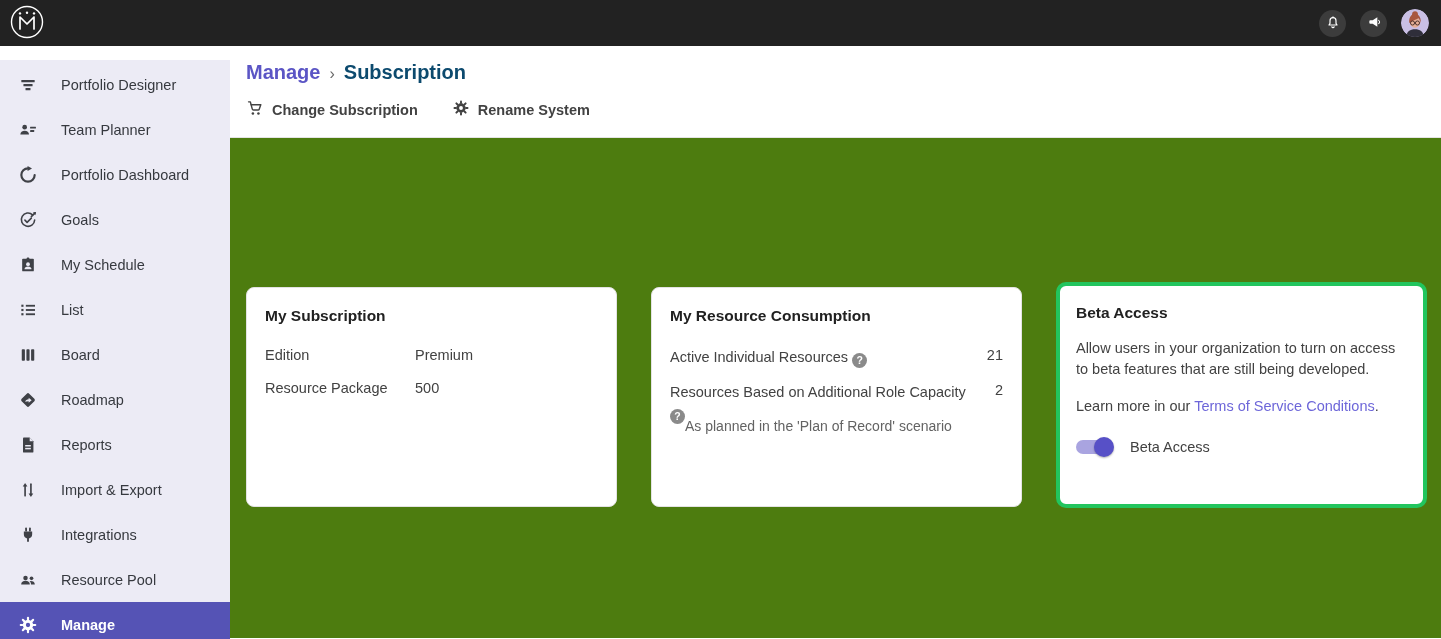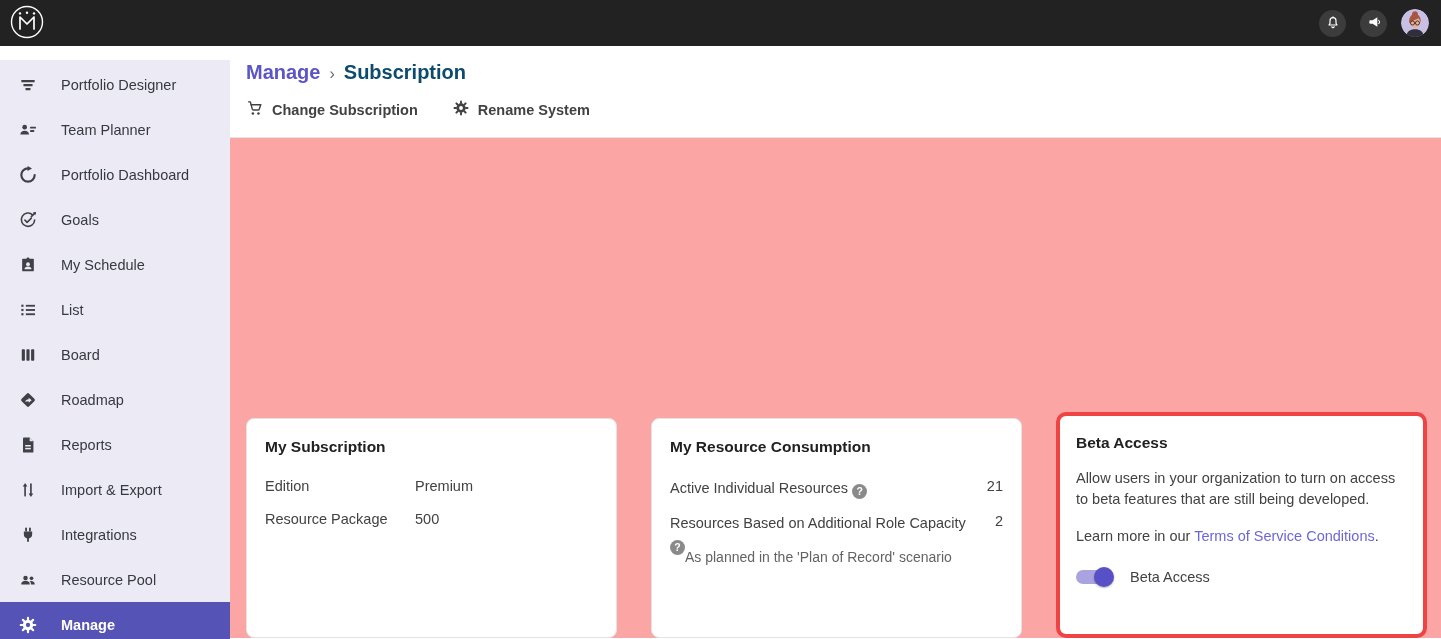--- a/index.html
+++ b/index.html
@@ -33,22 +33,22 @@
     padding:15px 0 0 16px; }
   .breadcrumb { font-size:20px; font-weight:bold; display:flex; align-items:center; gap:9px; }
   .crumb-link { color:#5B55C5; cursor:pointer; }
   .crumb-sep { color:#6b6b6b; font-size:16px; font-weight:normal; padding-top:2px; }
   .crumb-current { color:#0c4a6e; }
   .toolbar { display:flex; align-items:center; gap:34px; margin-top:15px; }
   .tool-btn { display:flex; align-items:center; gap:8px; background:none; border:none;
     font-family:inherit; font-size:14.5px; font-weight:bold; color:#424242; cursor:pointer; }
   .tool-btn svg { color:#424242; }
 
-  .content { background:#fca5a5; height:500px; padding:17px 14px 0 16px;
-    display:flex; align-items:flex-end; gap:34px; }
+  .content { background:#4d7c0f; height:500px; padding:17px 14px 0 16px;
+    display:flex; align-items:center; gap:34px; }
 
   .card { background:#ffffff; border:1px solid #e3e3e3; border-radius:8px;
     width:382px; height:220px; padding:19px 18px; }
   .card-title { font-size:15.5px; font-weight:bold; color:#212121; margin-bottom:22px; }
 
   
   .kv-row { display:flex; font-size:14.5px; color:#424242; margin-bottom:17px; }
   .kv-label { width:150px; }
 
   
@@ -57,21 +57,21 @@
   .c-label { max-width:300px; line-height:21px; }
   .c-value { padding-left:8px; }
   .help-ic { display:inline-flex; width:15px; height:15px; border-radius:50%;
     background:#8a8a8a; color:#ffffff; font-size:10.5px; font-weight:bold;
     align-items:center; justify-content:center; vertical-align:-2px; cursor:pointer; }
   .c-note { font-size:14px; color:#636363; margin:-6px 0 10px 15px; }
   .c-total { display:flex; justify-content:space-between; font-size:14.5px; color:#424242;
     border-top:1px solid #e0e0e0; padding-top:11px; }
 
   
-  .card.beta { border:4px solid #ef4444; border-radius:10px; height:226px; margin-top:-3px;
+  .card.beta { border:4px solid #22c55e; border-radius:10px; height:226px; margin-top:-3px;
     padding:18px 16px; }
   .beta-text { font-size:14.5px; color:#424242; line-height:21px; margin-bottom:16px; }
   .beta-link { color:#6D66D9; text-decoration:none; cursor:pointer; }
   .toggle-row { display:flex; align-items:center; gap:18px; margin-top:22px; }
   .toggle { width:36px; height:14px; border-radius:7px; background:#A9A4E0;
     position:relative; cursor:pointer; }
   .toggle .thumb { width:20px; height:20px; border-radius:50%; background:#5750C7;
     position:absolute; right:-2px; top:-3px; box-shadow:0 1px 2px rgba(0,0,0,.3); }
   .toggle-label { font-size:14.5px; color:#424242; }
 </style>

